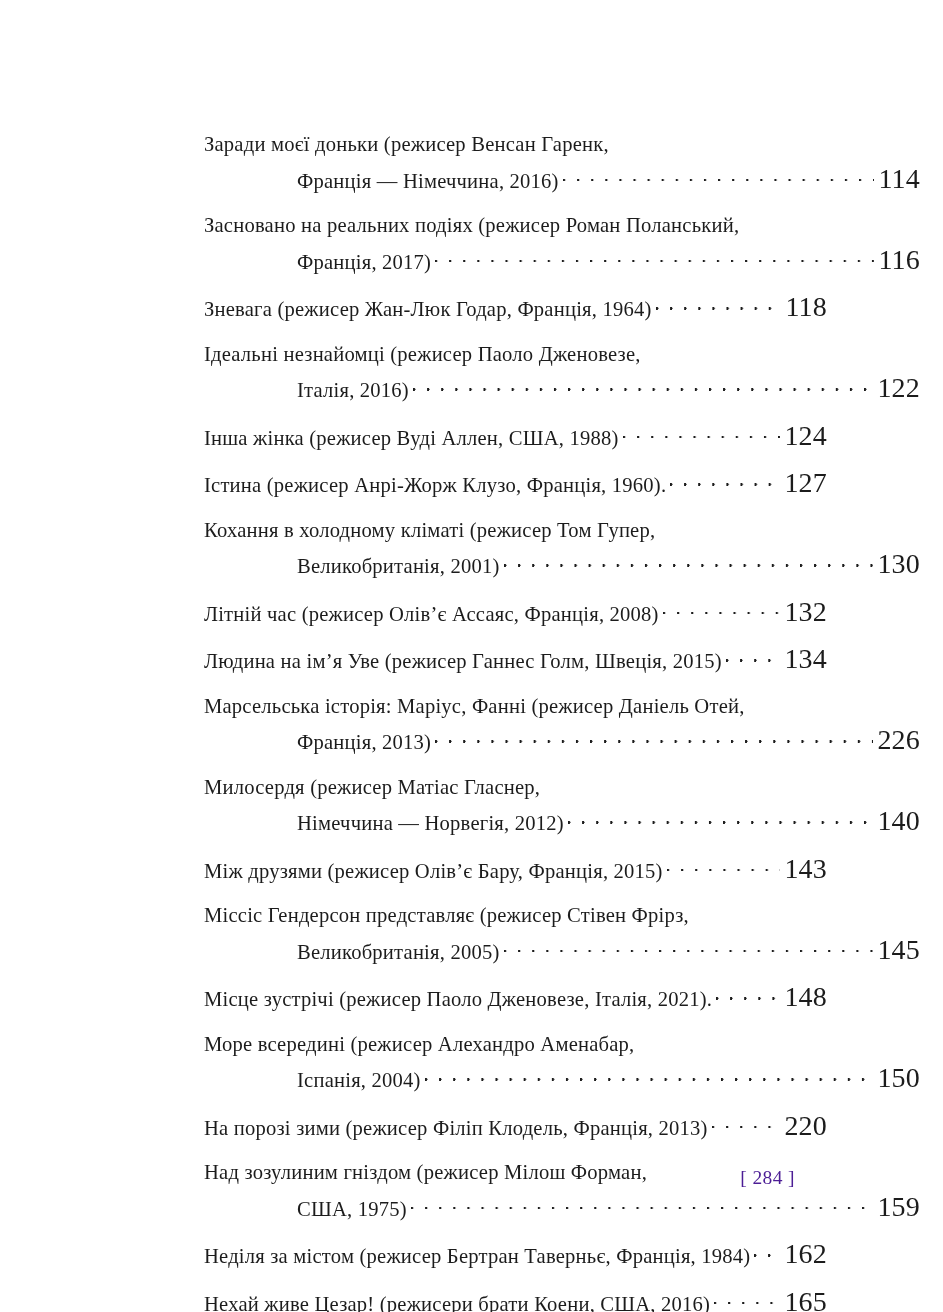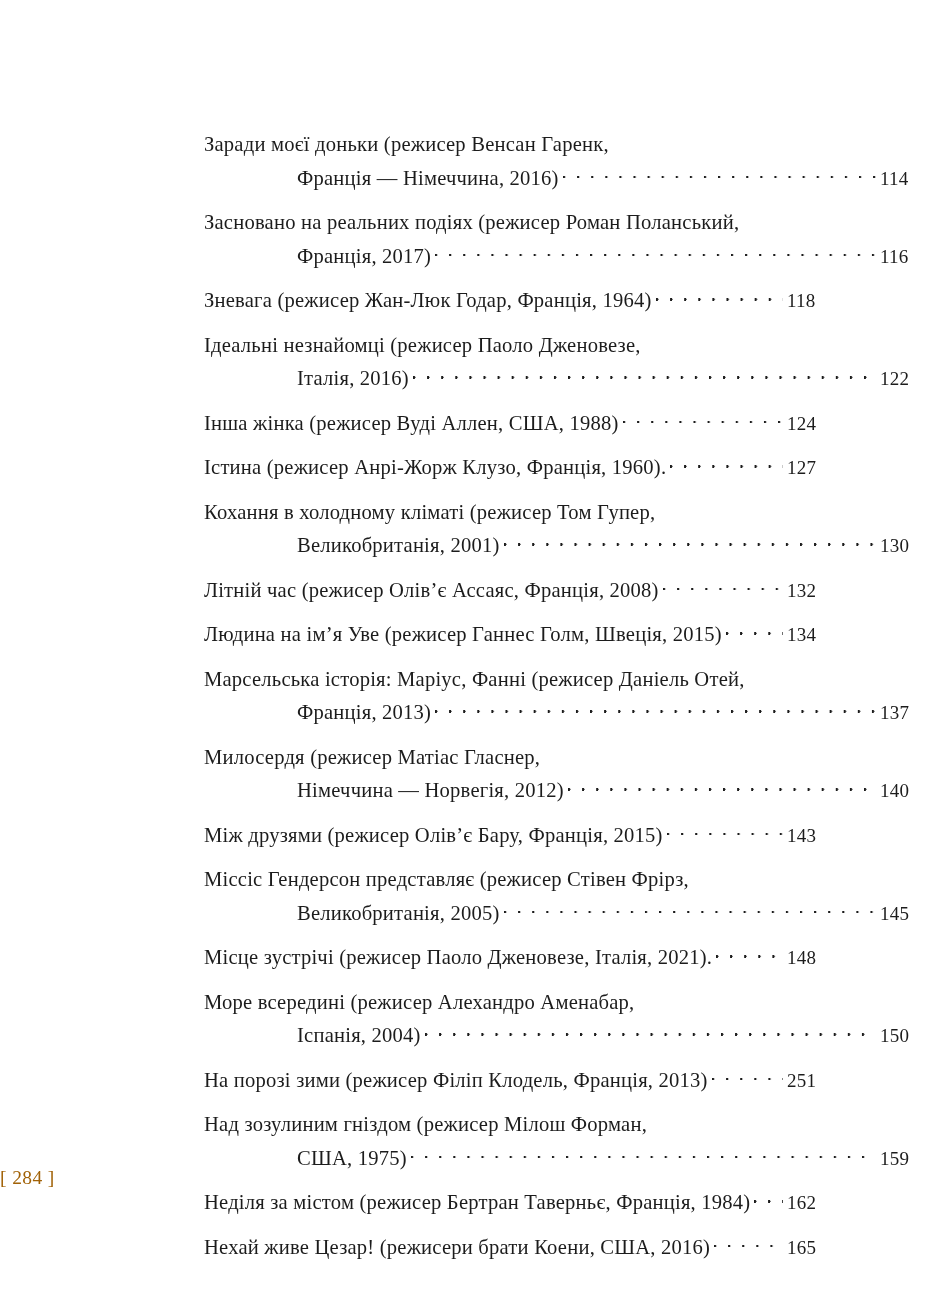--- a/index.html
+++ b/index.html
@@ -79,36 +79,36 @@
     bottom: 0.30em;
     height: 2.4px;
     background-image: radial-gradient(circle at 1.2px 1.2px, #1c1c1c 1.15px, rgba(0,0,0,0) 1.35px);
     background-size: 14.1px 2.4px;
     background-repeat: repeat-x;
     background-position: left bottom;
   }
 
   .page-num {
     flex: 0 0 auto;
-    text-align: left;
+    text-align: right;
     min-width: 40px;
-    font-size: 19px;
+    font-size: 28px;
     font-variant-numeric: lining-nums;
   }
 
   .folio {
     position: absolute;
     left: 0;
     top: 1164px;
     width: 795px;
-    text-align: left;
+    text-align: right;
     font-size: 19.5px;
     line-height: 28px;
     letter-spacing: 0.02em;
-    color: #a16207;
+    color: #4c1d95;
   }
 </style>
 </head>
 <body>
 
 <div class="page">
 
   <div class="toc">
       <div class="toc-entry">
         <div class="toc-line">
@@ -185,21 +185,21 @@
           <span class="page-num">134</span>
         </div>
       </div>
       <div class="toc-entry">
         <div class="toc-line">
           <span class="entry-text">Марсельська історія: Маріус, Фанні (режисер Даніель Отей,</span>
         </div>
         <div class="toc-line cont">
           <span class="entry-text">Франція, 2013)</span>
           <span class="leader"></span>
-          <span class="page-num">137</span>
+          <span class="page-num">226</span>
         </div>
       </div>
       <div class="toc-entry">
         <div class="toc-line">
           <span class="entry-text">Милосердя (режисер Матіас Гласнер,</span>
         </div>
         <div class="toc-line cont">
           <span class="entry-text">Німеччина — Норвегія, 2012)</span>
           <span class="leader"></span>
           <span class="page-num">140</span>
@@ -236,21 +236,21 @@
         <div class="toc-line cont">
           <span class="entry-text">Іспанія, 2004)</span>
           <span class="leader"></span>
           <span class="page-num">150</span>
         </div>
       </div>
       <div class="toc-entry">
         <div class="toc-line">
           <span class="entry-text">На порозі зими (режисер Філіп Клодель, Франція, 2013)</span>
           <span class="leader"></span>
-          <span class="page-num">251</span>
+          <span class="page-num">220</span>
         </div>
       </div>
       <div class="toc-entry">
         <div class="toc-line">
           <span class="entry-text">Над зозулиним гніздом (режисер Мілош Форман,</span>
         </div>
         <div class="toc-line cont">
           <span class="entry-text">США, 1975)</span>
           <span class="leader"></span>
           <span class="page-num">159</span>

